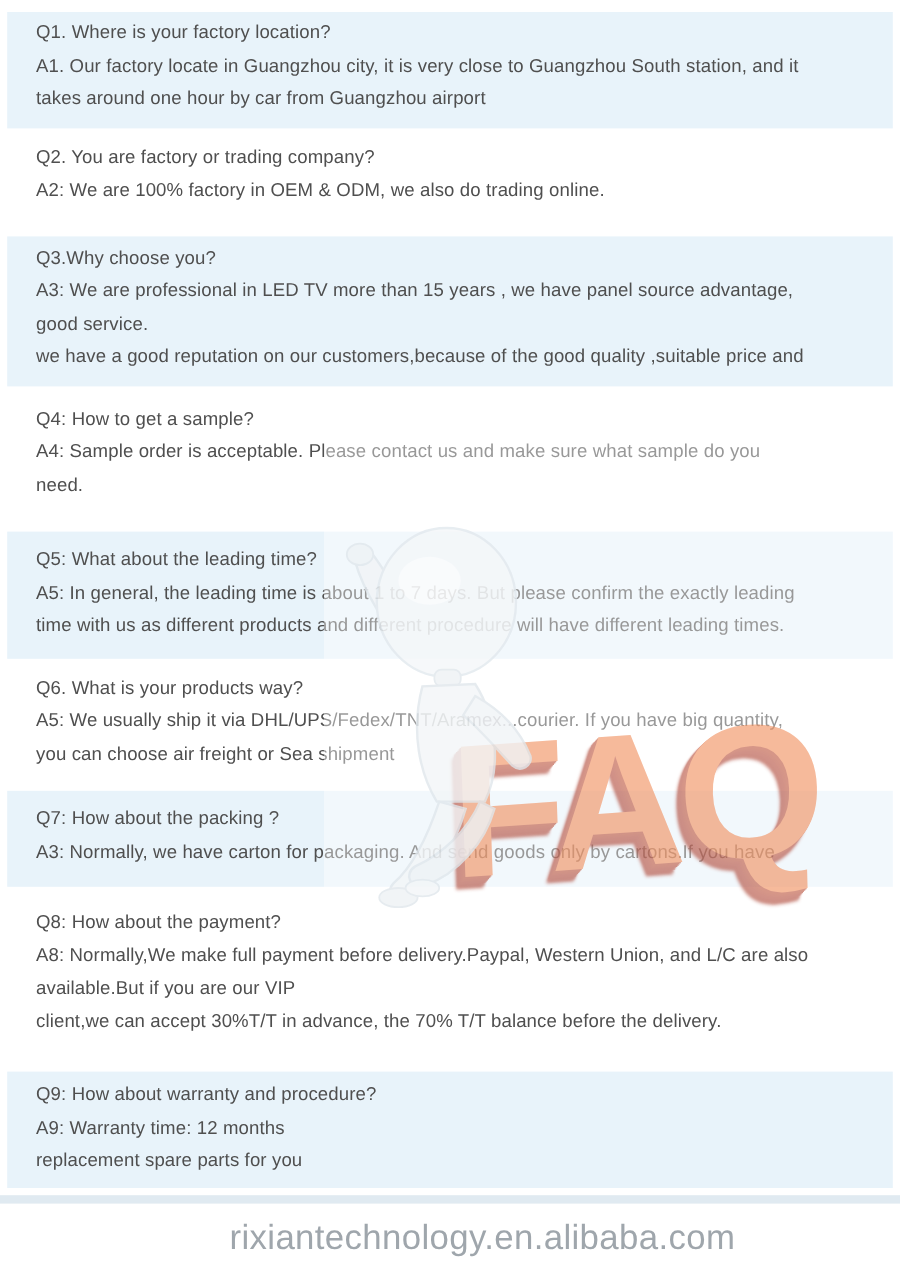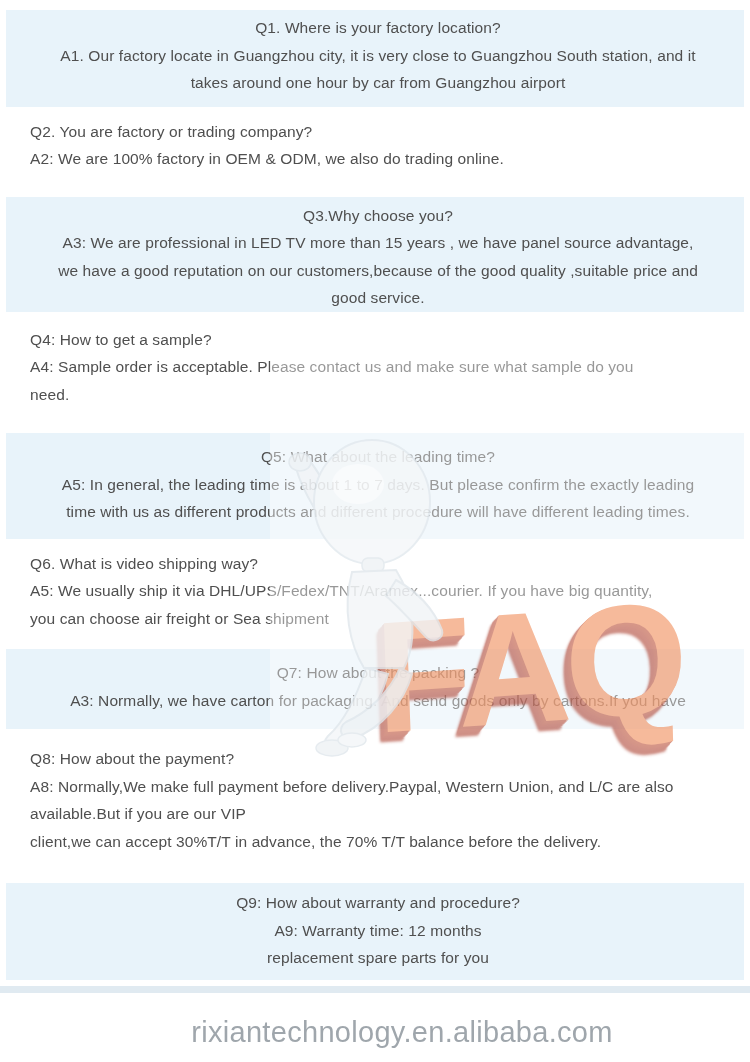--- a/index.html
+++ b/index.html
@@ -19,28 +19,28 @@
   }
   .section {
     margin: 0 6px;
     padding-left: 24px;
     padding-right: 18px;
     font-size: 15.5px;
     line-height: 27.5px;
     color: #4f4f4f;
     letter-spacing: 0.1px;
   }
-  .section.blue { background: #e8f3fa; text-align: center; }
+  .section.blue { background: #e8f3fa; }
   .section.white { background: transparent; }
   .line { white-space: nowrap; }
 
   
   .s1 { padding-top: 4px;  padding-bottom: 10px; }
   .s2 { padding-top: 11px; padding-bottom: 24px; }
-  .s3 { padding-top: 5px;  padding-bottom: 0; }
+  .s3 { padding-top: 5px;  padding-bottom: 10px; }
   .s4 { padding-top: 14px; padding-bottom: 25px; }
   .s5 { padding-top: 10px; padding-bottom: 13px; }
   .s6 { padding-top: 11px; padding-bottom: 17px; }
   .s7 { padding-top: 10px; padding-bottom: 15px; }
   .s8 { padding-top: 16px; padding-bottom: 28px; }
   .s9 { padding-top: 6px;  padding-bottom: 8px;  }
 
   
   #watermark-layer {
     position: absolute;
@@ -107,38 +107,38 @@
   </div>
 
   <div class="section white s2">
     <div class="line">Q2. You are factory or trading company?</div>
     <div class="line">A2: We are 100% factory in OEM &amp; ODM, we also do trading online.</div>
   </div>
 
   <div class="section blue s3">
     <div class="line">Q3.Why choose you?</div>
     <div class="line">A3: We are professional in LED TV more than 15 years , we have panel source advantage,</div>
+    <div class="line">good service.</div>
     <div class="line">we have a good reputation on our customers,because of the good quality ,suitable price and</div>
-    <div class="line">good service.</div>
   </div>
 
   <div class="section white s4">
     <div class="line">Q4: How to get a sample?</div>
     <div class="line">A4: Sample order is acceptable. Please contact us and make sure what sample do you</div>
     <div class="line">need.</div>
   </div>
 
   <div class="section blue s5">
     <div class="line">Q5: What about the leading time?</div>
     <div class="line">A5: In general, the leading time is about 1 to 7 days. But please confirm the exactly leading</div>
     <div class="line">time with us as different products and different procedure will have different leading times.</div>
   </div>
 
   <div class="section white s6">
-    <div class="line">Q6. What is video shipping way?</div>
+    <div class="line">Q6. What is your products way?</div>
     <div class="line">A5: We usually ship it via DHL/UPS/Fedex/TNT/Aramex...courier. If you have big quantity,</div>
     <div class="line">you can choose air freight or Sea shipment</div>
   </div>
 
   <div class="section blue s7">
     <div class="line">Q7: How about the packing ?</div>
     <div class="line">A3: Normally, we have carton for packaging. And send goods only by cartons.If you have</div>
   </div>
 
   <div class="section white s8">

